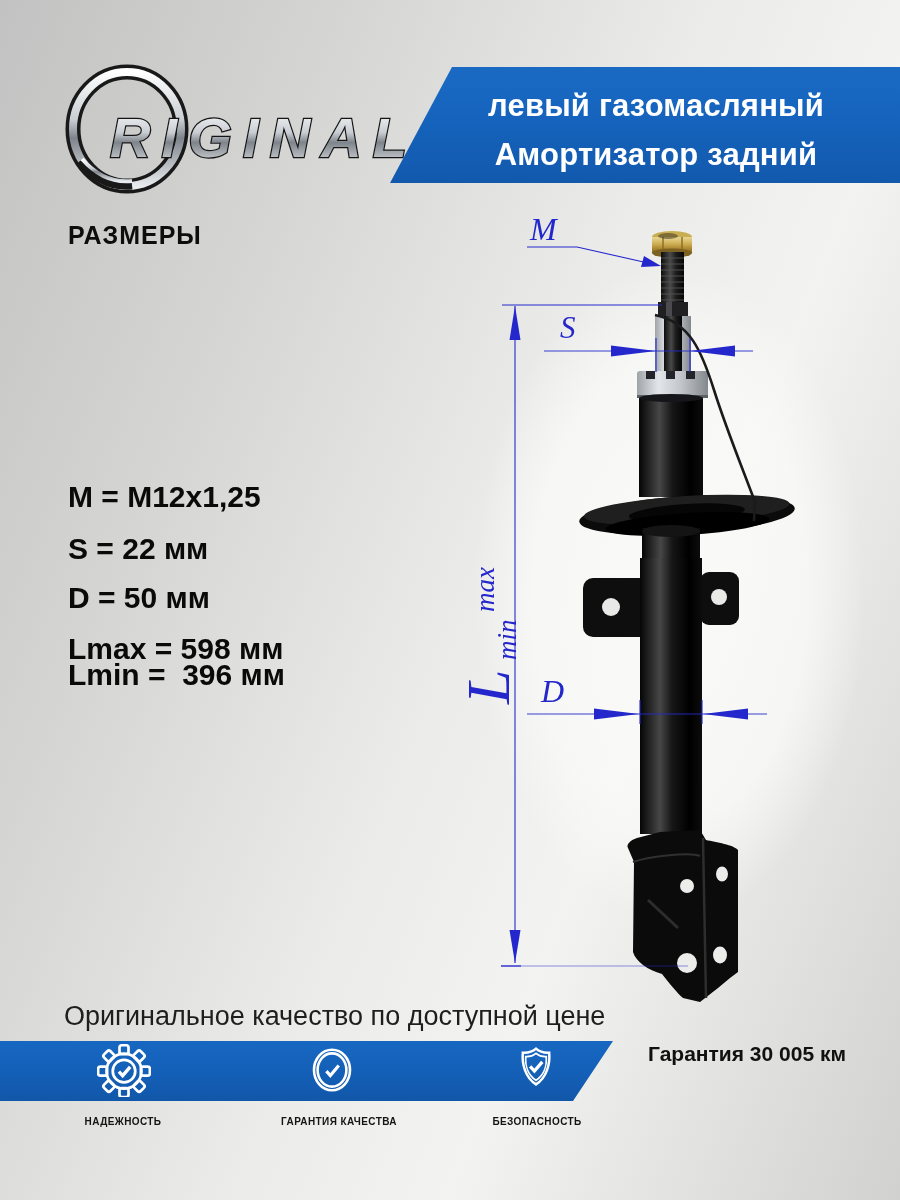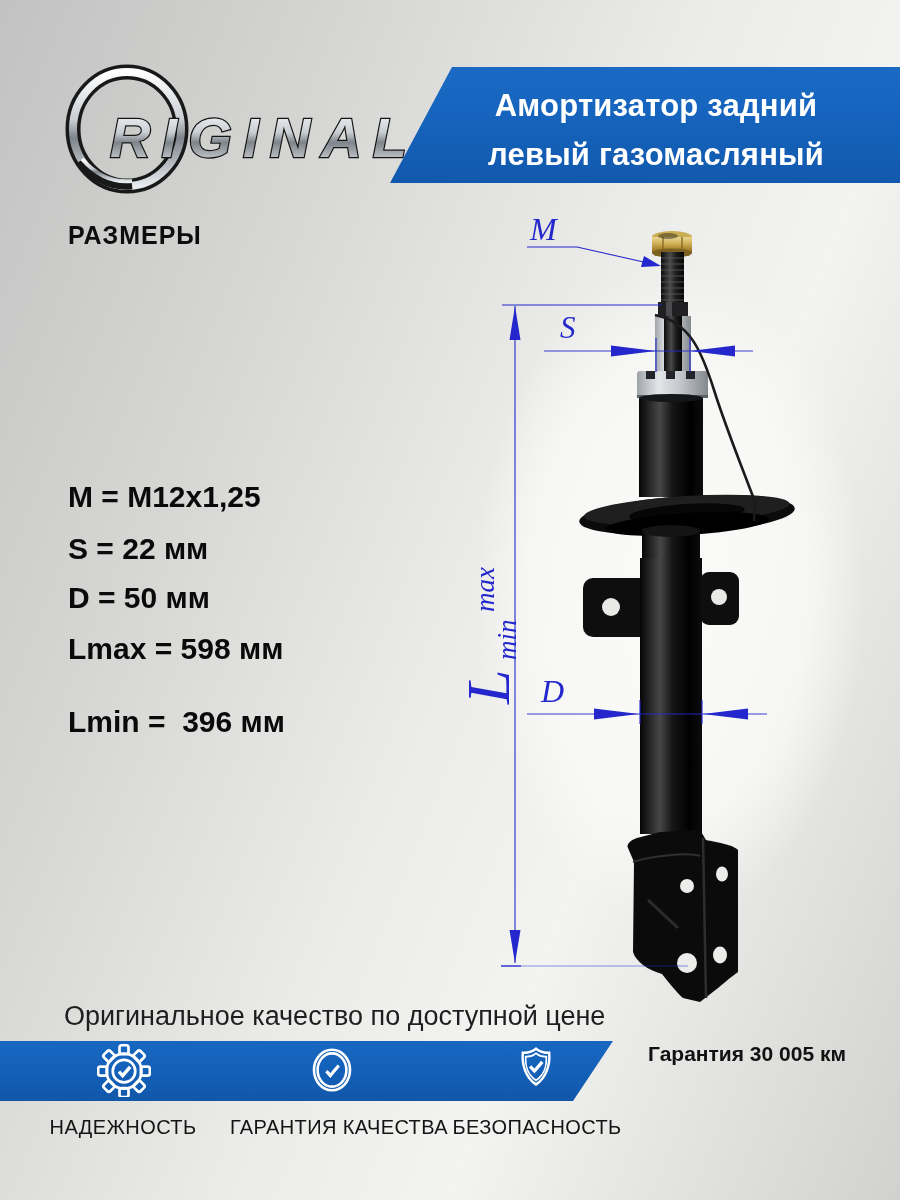--- a/index.html
+++ b/index.html
@@ -28,38 +28,38 @@
   #brand-logo{position:absolute; left:52px; top:58px;}
   
   #section-heading{
     position:absolute; left:68px; top:221px; font-size:25px; font-weight:bold;
     letter-spacing:1px; color:#0d0d0d;
   }
   .spec{
     position:absolute; left:68px; font-size:30px; font-weight:bold; color:#0a0a0a;
     white-space:pre; line-height:1;
   }
-  #spec-0{top:482px;} #spec-1{top:534px;} #spec-2{top:583px;} #spec-3{top:634px;} #spec-4{top:707px;}
+  #spec-0{top:482px;} #spec-1{top:534px;} #spec-2{top:583px;} #spec-3{top:634px;} #spec-4{top:660px;}
   
   #shock-photo{position:absolute; left:430px; top:195px;}
   
   #tagline{
     position:absolute; left:64px; top:1001px; font-size:27px; color:#1e1e1e; white-space:pre;
   }
   
   #features-banner{
     position:absolute; left:0; top:1041px; width:613px; height:60px;
     clip-path:polygon(0 0, 100% 0, calc(100% - 40px) 100%, 0 100%);
     background:linear-gradient(180deg,#1767c1 0%, #1460b8 50%, #1157a9 100%);
   }
   .feature-icon{position:absolute; top:1043px; width:54px; height:54px;}
   #feature-icon-0{left:97px;} #feature-icon-1{left:305px;} #feature-icon-2{left:509px;}
   .feature-label{
     position:absolute; top:1116px; transform:translateX(-50%);
-    font-size:20px; font-weight:normal; color:#141414; letter-spacing:.4px; white-space:nowrap;
+    font-size:10px; font-weight:bold; color:#141414; letter-spacing:.4px; white-space:nowrap;
   }
   #feature-label-0{left:123px;} #feature-label-1{left:339px;} #feature-label-2{left:537px;}
   
   #warranty{
     position:absolute; left:637px; top:1041px; width:220px; text-align:center;
     font-size:21px; font-weight:bold; color:#111; line-height:26px;
   }
 </style>
 </head>
 <body>
@@ -81,22 +81,22 @@
       <ellipse cx="75" cy="71" rx="54" ry="57" fill="none" stroke="#191919" stroke-width="15"></ellipse>
       <ellipse cx="75" cy="71" rx="54" ry="57" fill="none" stroke="url(#chromeL)" stroke-width="8"></ellipse>
       <path d="M28,103 Q50,130 80,127" stroke="#191919" stroke-width="9" fill="none"></path>
       <path d="M30,101 Q52,126 80,123" stroke="url(#chromeL)" stroke-width="4" fill="none"></path>
     </g>
     <text x="58" y="99" font-family="Liberation Sans, sans-serif" font-size="56" font-weight="bold" font-style="italic" letter-spacing="-1" textLength="296" fill="url(#chromeL)" stroke="#141414" stroke-width="2.4" paint-order="stroke">RIGINAL</text>
   </svg>
 
   <div id="title-banner">
     <div class="title-lines">
+      <div>левый газомасляный</div>
       <div>Амортизатор задний</div>
-      <div>левый газомасляный</div>
     </div>
   </div>
 
   <div id="section-heading">РАЗМЕРЫ</div>
   <div id="spec-0" class="spec">M = M12x1,25</div>
   <div id="spec-1" class="spec">S = 22 мм</div>
   <div id="spec-2" class="spec">D = 50 мм</div>
   <div id="spec-3" class="spec">Lmax = 598 мм</div>
   <div id="spec-4" class="spec">Lmin =  396 мм</div>
 

